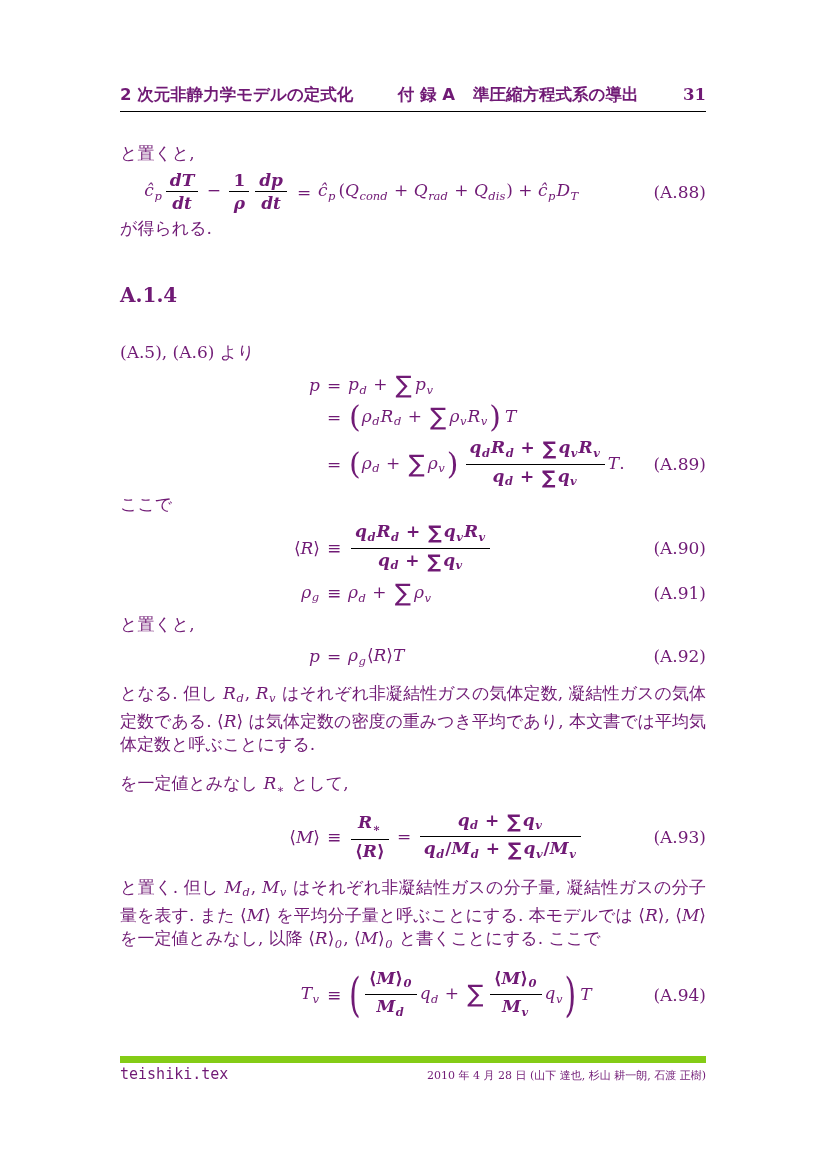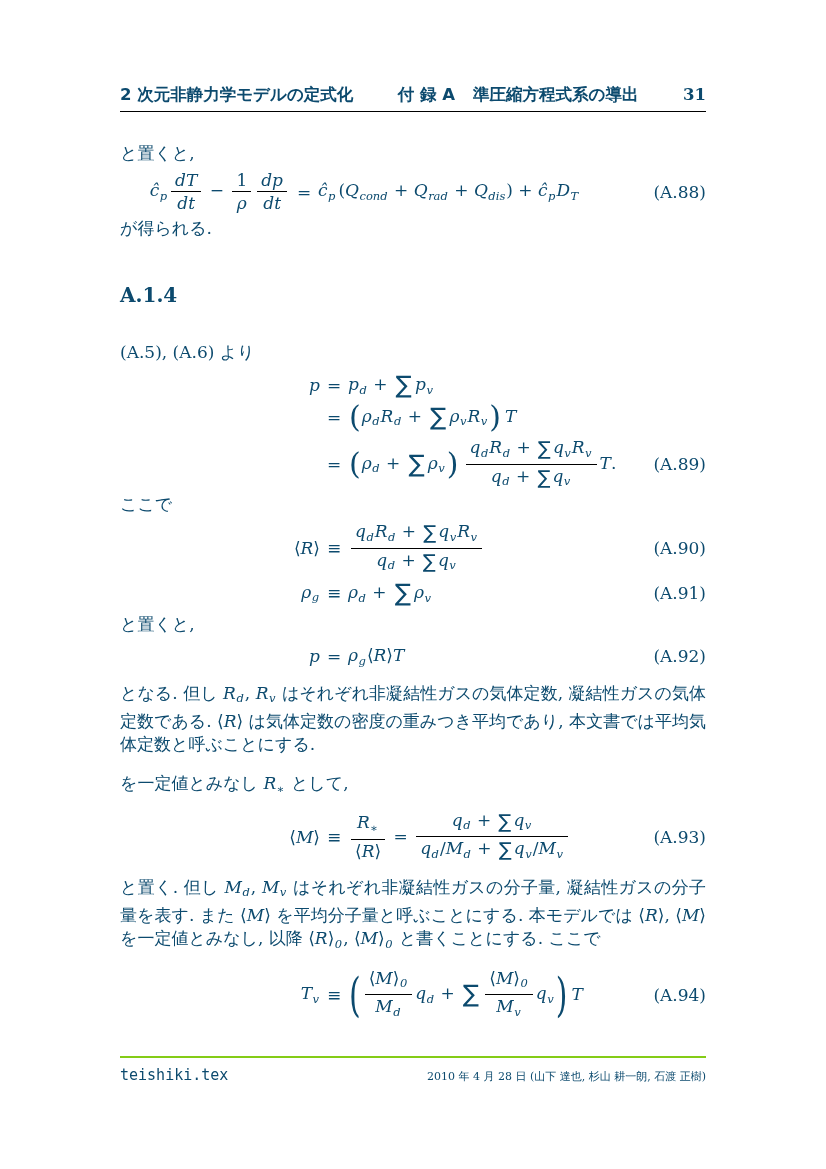--- a/index.html
+++ b/index.html
@@ -1,20 +1,20 @@
 <!DOCTYPE html>
 <html><head>
 <meta charset="utf-8">
 <style>
   html,body { margin:0; padding:0; background:#ffffff; }
   .page {
     position:relative;
     width:826px; height:1169px;
     background:#ffffff;
-    color:#0c4a6e;
+    color:#701a75;
     box-sizing:border-box;
     padding:84px 120px 0 120px;
     overflow:hidden;
     font-family:"DejaVu Serif", serif;
   }
   
   .rheader {
     display:flex; justify-content:space-between; align-items:baseline;
     border-bottom:1px solid #000;
     padding-bottom:5px;
@@ -25,21 +25,21 @@
   .rheader .ctr { display:flex; gap:18px; }
   .rheader .pgnum { font-family:"DejaVu Serif",serif; font-weight:bold; }
   
   .m { font-family:"DejaVu Serif", serif; font-size:17px; }
   .line { font-size:17px; line-height:22px; }
   .para { margin:0; text-align:justify; font-size:17px; line-height:23px; }
   .mt { white-space:pre-wrap; }
   .mi { font-style:italic; }
   .msub { font-size:11.5px; font-style:italic; vertical-align:-3.5px; margin:0 1px 0 0.5px; white-space:pre; }
   .msum { font-size:24px; line-height:1; vertical-align:-3px; margin:0 3px; font-family:"DejaVu Sans","DejaVu Serif",sans-serif; }
-  .mfrac { display:inline-block; vertical-align:middle; text-align:center; margin:0 3px; }
+  .mfrac { display:inline-block; vertical-align:middle; text-align:center; margin:0 3px;font-weight:bold; }
   .mfrac .mnum, .mfrac .mden { display:block; padding:0 4px; line-height:20px; }
   .mfrac .mnum { border-bottom:1px solid #000; padding-bottom:1px; }
   .mfrac .mden { padding-top:1px; }
   .mfrac .msum { font-size:19px; vertical-align:-2px; margin:0 2px; }
   .mbig { font-size:30px; font-weight:400; vertical-align:middle; line-height:1; padding:0 1px; }
   .mbig.t2 { display:inline-block; transform:scaleY(1.55); transform-origin:center; }
   .mangb { font-family:"DejaVu Sans","DejaVu Serif",sans-serif; }
   .msp { display:inline-block; }
   
   .arow { display:flex; align-items:center; position:relative; }
@@ -48,22 +48,22 @@
   .arel { width:28px; text-align:center; flex:none; }
   .arhs { text-align:left; }
   .anum { margin-left:auto; padding-left:8px; flex:none; }
   
   .sechead { display:flex; align-items:baseline; gap:24px; }
   .secnum { font-size:20px; font-weight:bold; font-family:"DejaVu Serif",serif; }
   .sectitle { font-size:20px; font-weight:bold; font-family:"DejaVu Sans","Liberation Sans",sans-serif; }
   
   .pfooter {
     position:absolute; left:120px; right:120px; top:1056px;
-    border-top:2px solid #84cc16;
-    padding-top:8px;
+    border-top:7px solid #84cc16;
+    padding-top:2px;
     display:flex; justify-content:space-between; align-items:baseline;
   }
   .pfooter .fname { font-family:"DejaVu Sans Mono","Liberation Mono",monospace; font-size:15px; }
   .pfooter .fdate { font-family:"DejaVu Serif",serif; font-size:11px; }
   
   .mt30{margin-top:30px}.mt6{margin-top:6px}.mt4{margin-top:4px}.mt44{margin-top:44px}
   .mt34{margin-top:34px}.mt10{margin-top:10px}.mt2{margin-top:2px}.mt8{margin-top:8px}
   .mt14{margin-top:14px}.mt16{margin-top:16px}.mt12{margin-top:12px}
   .rgap{margin-top:5px}
 </style>

